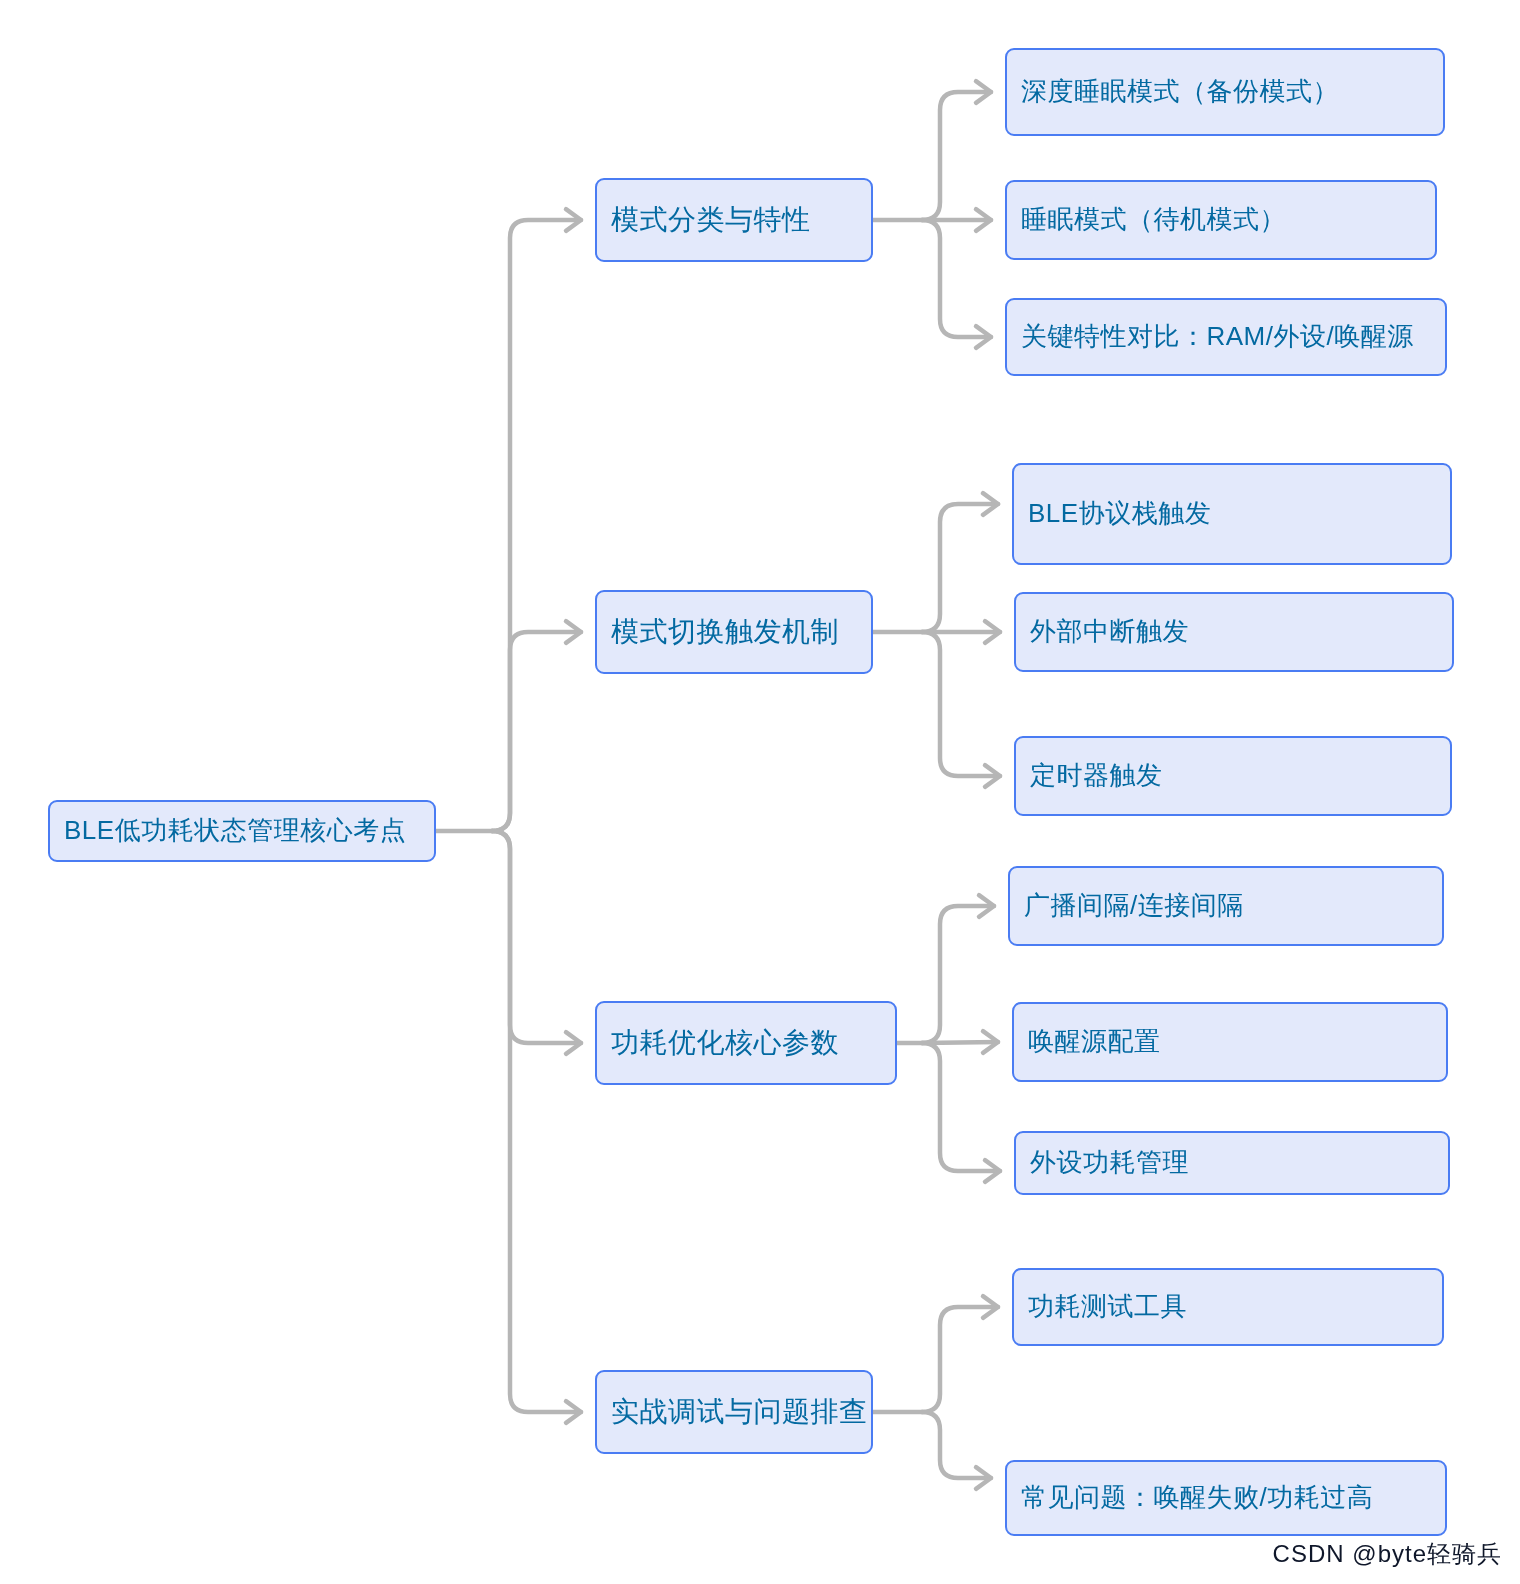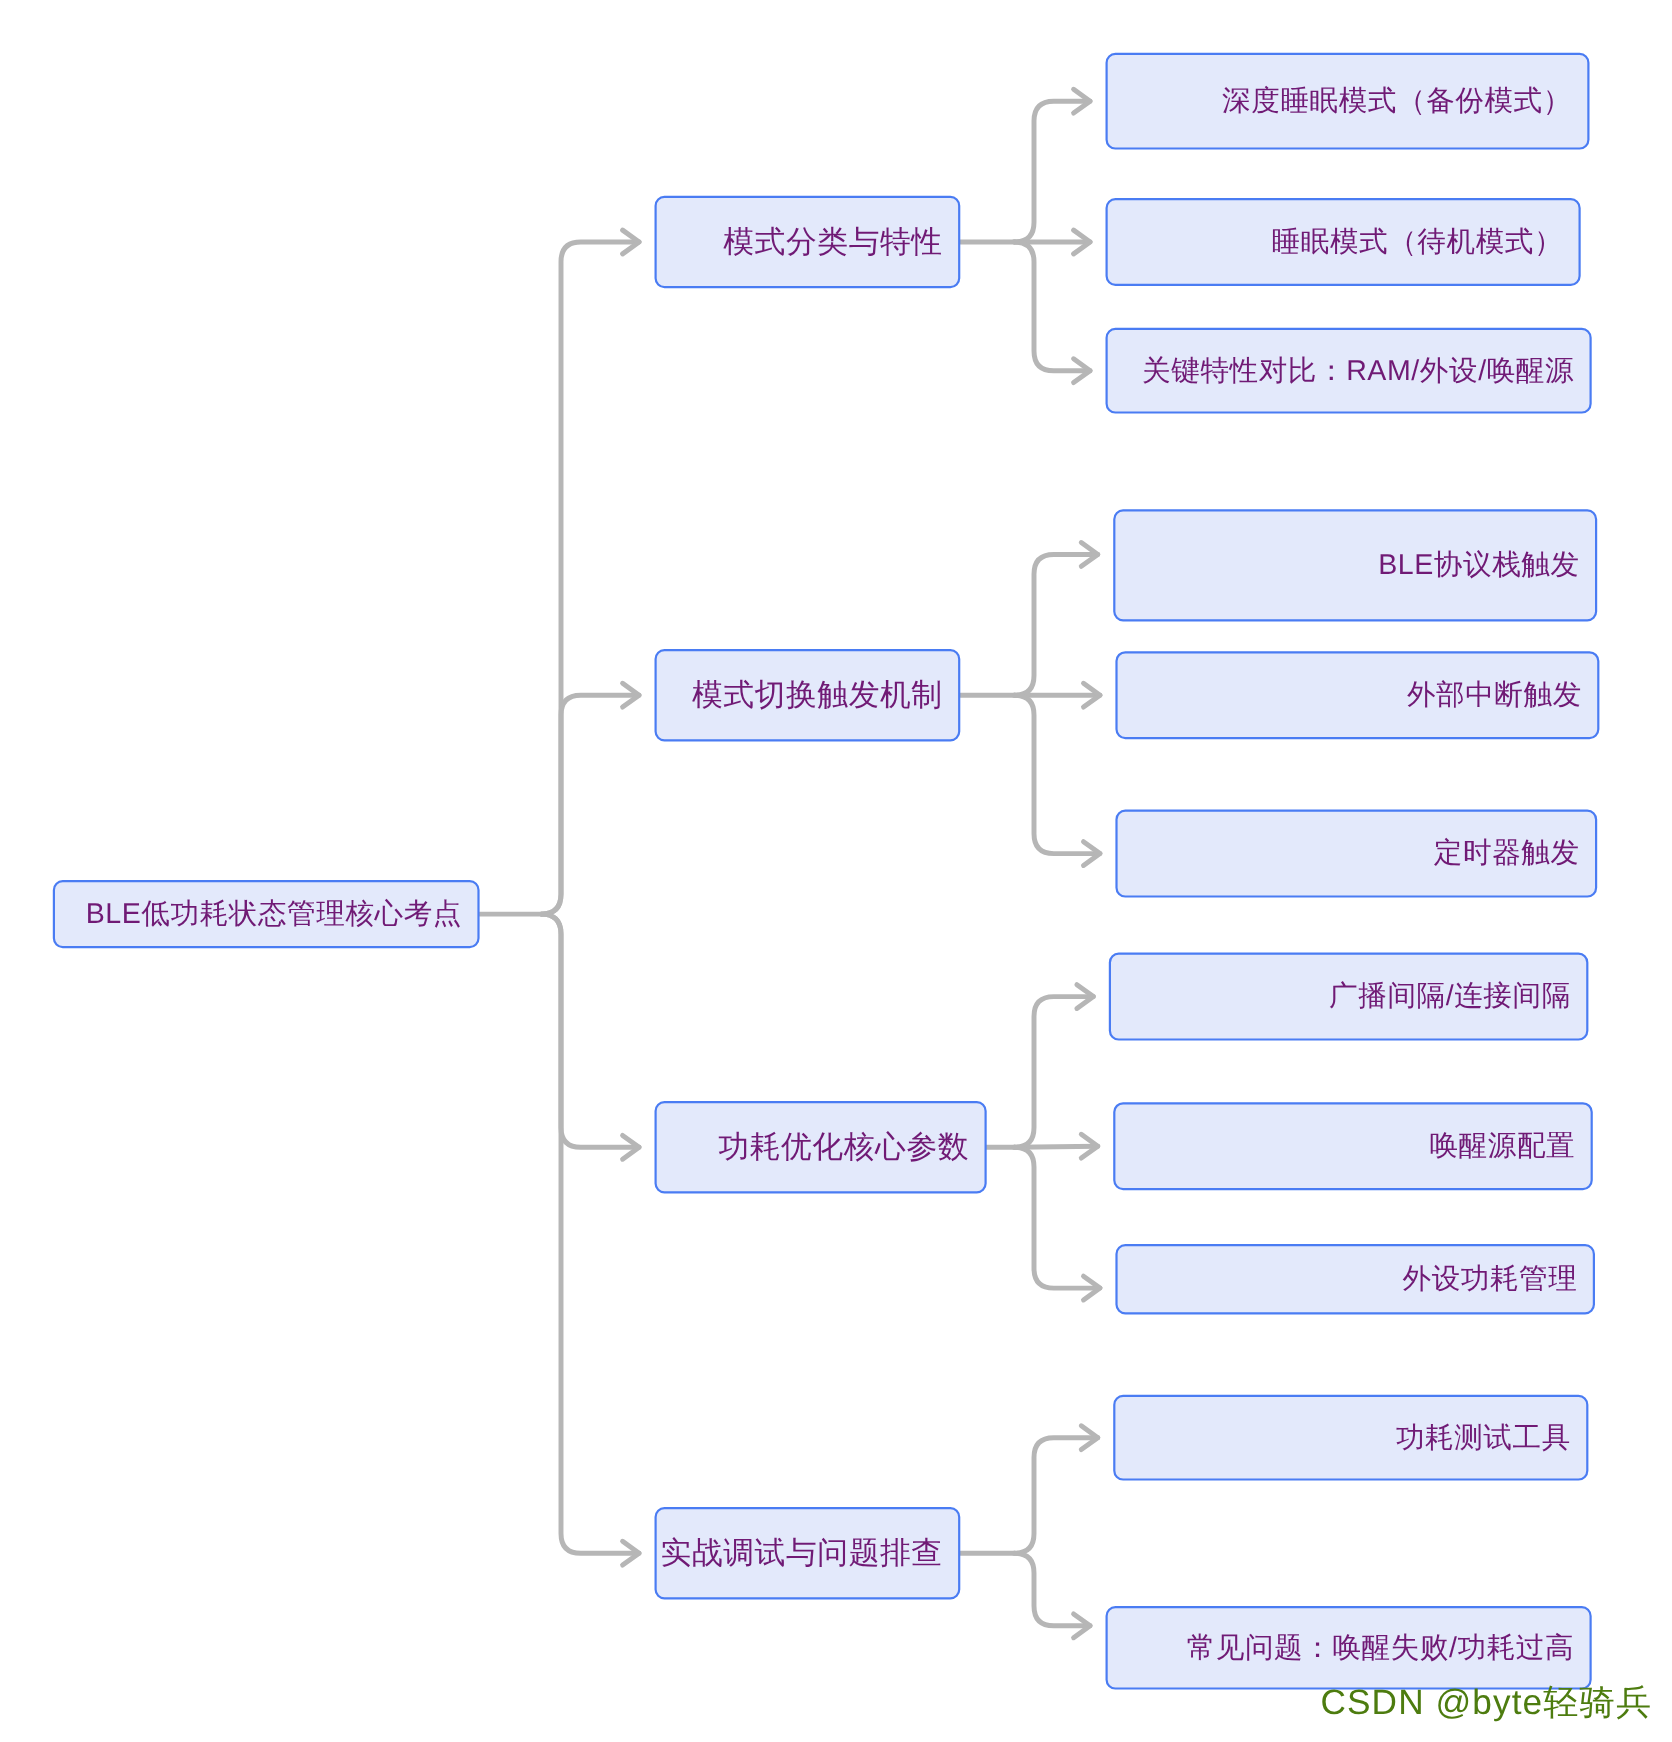--- a/index.html
+++ b/index.html
@@ -41,39 +41,39 @@
     stroke-linejoin: round;
   }
   .node {
     position: absolute;
     box-sizing: border-box;
     background: #e3e9fb;
     border: 2.6px solid #4a7cf3;
     border-radius: 9px;
     display: flex;
     align-items: center;
-    justify-content: flex-end;
-    color: #701a75;
+    justify-content: flex-start;
+    color: #0369a1;
     font-size: 26px;
     line-height: 1.2;
     letter-spacing: 0.5px;
     text-align: center;
     white-space: nowrap;
     padding: 0 14px;
     cursor: pointer;
   }
   .node-root  { font-size: 26px; }
   .node-l2    { font-size: 28px; }
   .node-leaf  { font-size: 26px; }
   .watermark {
     position: absolute;
     right: 18px;
     bottom: 14px;
-    font-size: 32px;
-    color: #4d7c0f;
+    font-size: 24px;
+    color: #0f172a;
     letter-spacing: 1px;
     white-space: nowrap;
     user-select: none;
   }
 </style>
 </head>
 <body>
 
 <div id="canvas">
 

